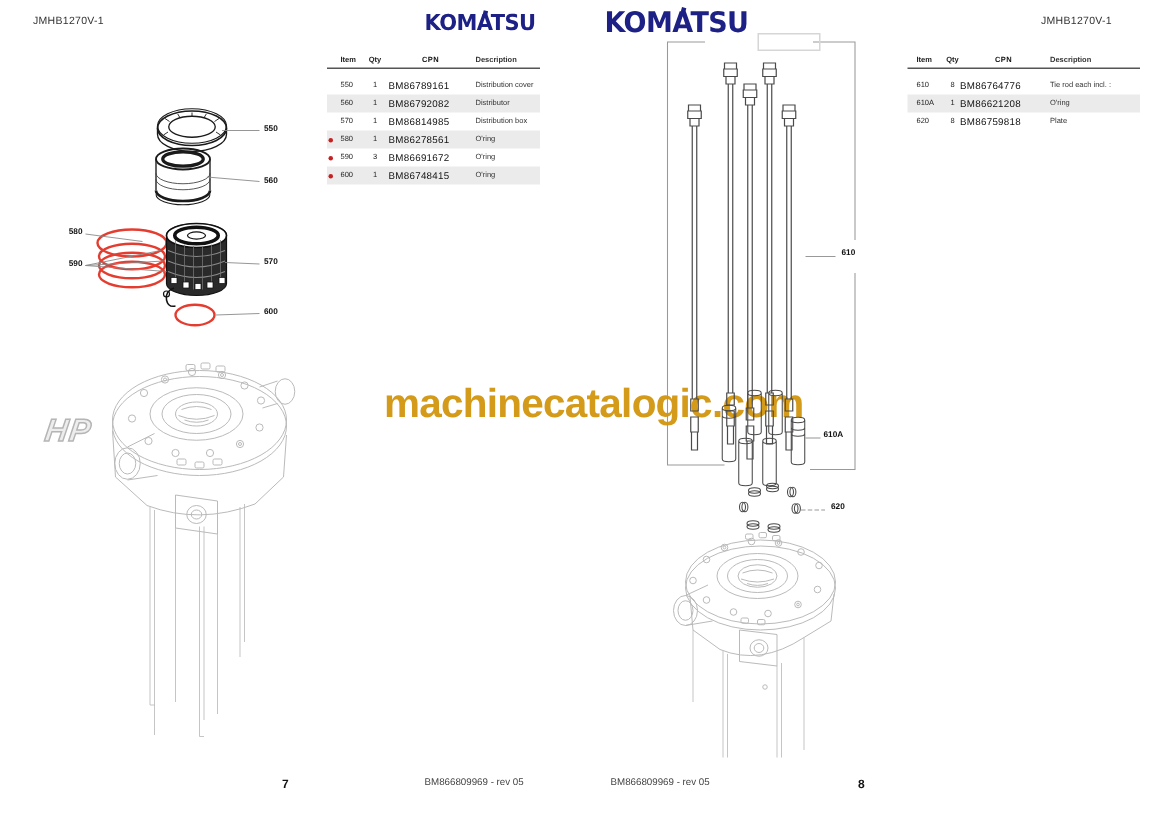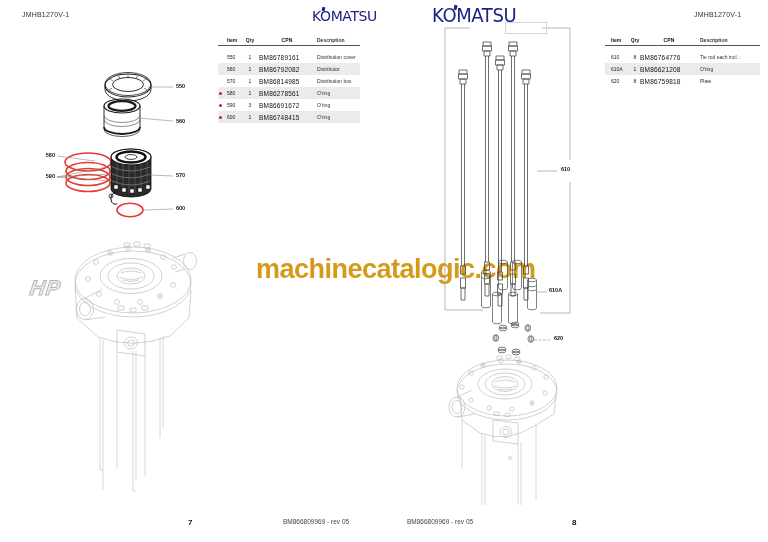--- a/index.html
+++ b/index.html
@@ -4,22 +4,22 @@
 <style>
   html,body{margin:0;padding:0;}
   body{
     width:768px;height:542px;position:relative;background:#ffffff;
     font-family:"Liberation Sans", sans-serif;color:#222;overflow:hidden;
   }
   .abs{position:absolute;}
   
   .page-code{font-size:7px;color:#333;letter-spacing:0.2px;}
   
-  .logo{font-family:"DejaVu Sans","Liberation Sans",sans-serif;font-weight:400;
-        color:#1d2186;letter-spacing:-0.4px;transform:scaleY(1.05);line-height:1;margin-left:29px;}
+  .logo{font-family:"DejaVu Sans","Liberation Sans",sans-serif;font-weight:700;
+        color:#1d2186;letter-spacing:-0.4px;transform:scaleY(1.05);line-height:1;}
   .logo-tick{position:absolute;width:2.5px;height:4px;background:#1d2186;transform:rotate(14deg);}
   .ghost-box{border:1px solid #d6d6d6;}
   
   .ptable{font-size:5px;color:#222;}
   .thead{display:flex;align-items:center;height:10px;border-bottom:1px solid #555;font-weight:bold;}
   .rows{margin-top:5px;}
   .trow{display:flex;align-items:center;height:12px;position:relative;}
   .trow.shaded{background:#ebebeb;}
   .dot{position:absolute;left:1px;top:5px;width:3px;height:3px;border-radius:50%;background:#c32222;display:none;}
   .trow.flag .dot{display:block;}

